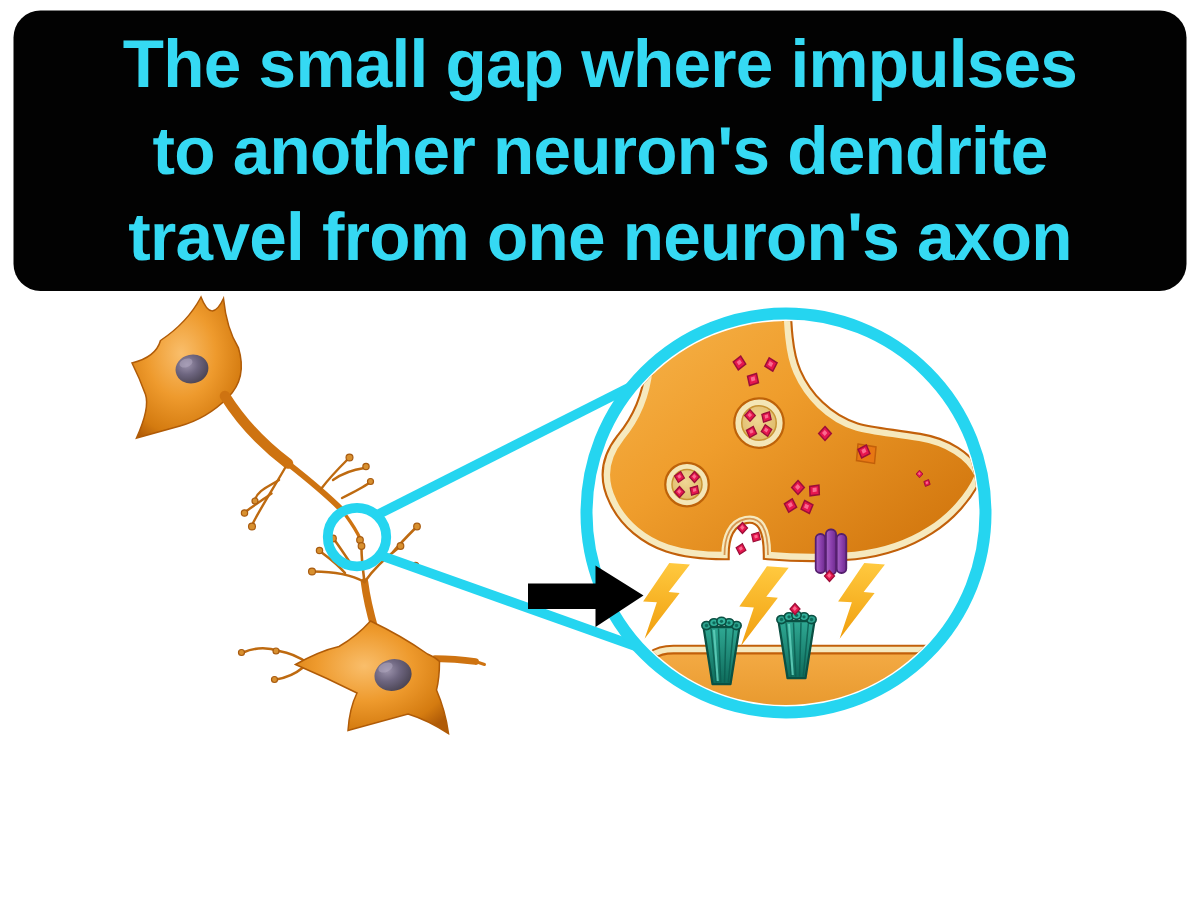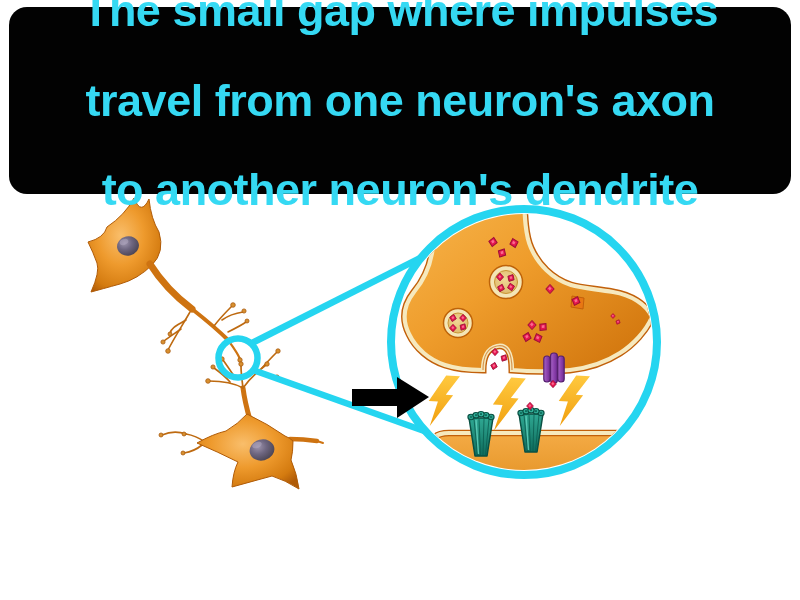--- a/index.html
+++ b/index.html
@@ -16,24 +16,24 @@
   }
   .banner .line{
     font-size:45px;font-weight:bold;line-height:1.28;
     color:#3bd9f2;white-space:nowrap;letter-spacing:-0.5px;
   }
   svg.illu{position:absolute;left:0;top:0;z-index:1;}
 </style>
 </head>
 <body style="background-color: rgb(255, 255, 255);">
 
-<div class="banner" style="background-color: rgb(2, 2, 2); gap: 32px;">
+<div class="banner" style="background-color: rgb(2, 2, 2);">
   <div class="line" style="color: rgb(53, 217, 243);">The small gap where impulses</div>
+  <div class="line" style="color: rgb(53, 217, 243);">to another neuron's dendrite</div>
   <div class="line" style="color: rgb(53, 217, 243);">travel from one neuron's axon</div>
-  <div class="line" style="color: rgb(53, 217, 243);">to another neuron's dendrite</div>
 </div>
 
 <svg class="illu" width="800" height="600" viewBox="0 0 800 600">
   <defs>
     <radialGradient id="somaGrad" cx="45%" cy="40%" r="70%">
       <stop offset="0%" stop-color="#f9be6b"></stop>
       <stop offset="45%" stop-color="#ee9a2d"></stop>
       <stop offset="82%" stop-color="#d47b10"></stop>
       <stop offset="100%" stop-color="#b05b07"></stop>
     </radialGradient>

